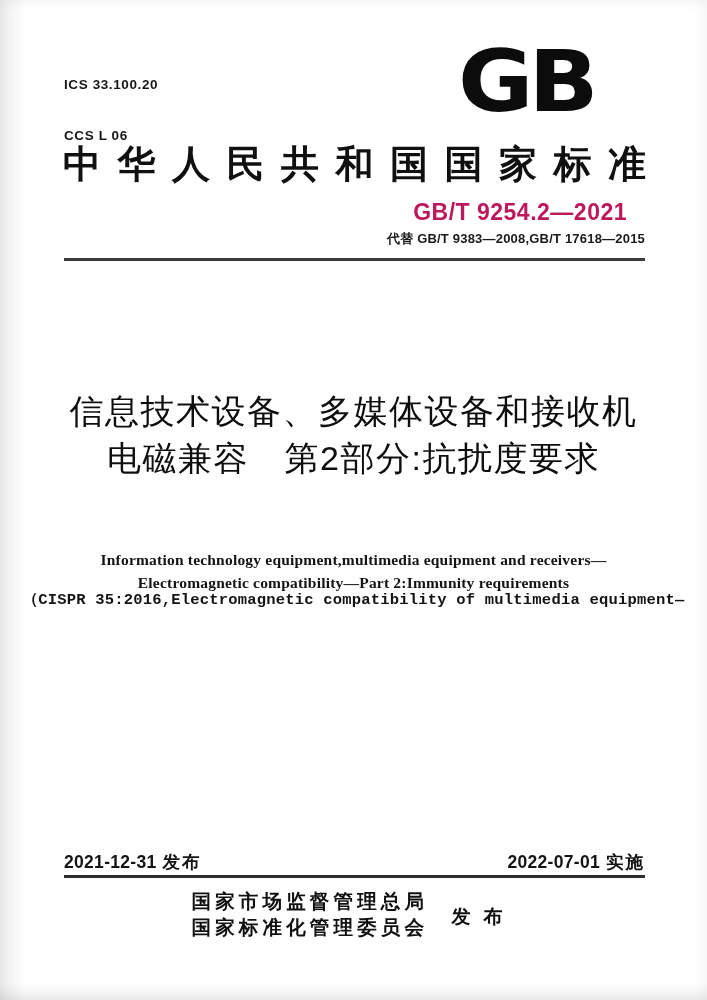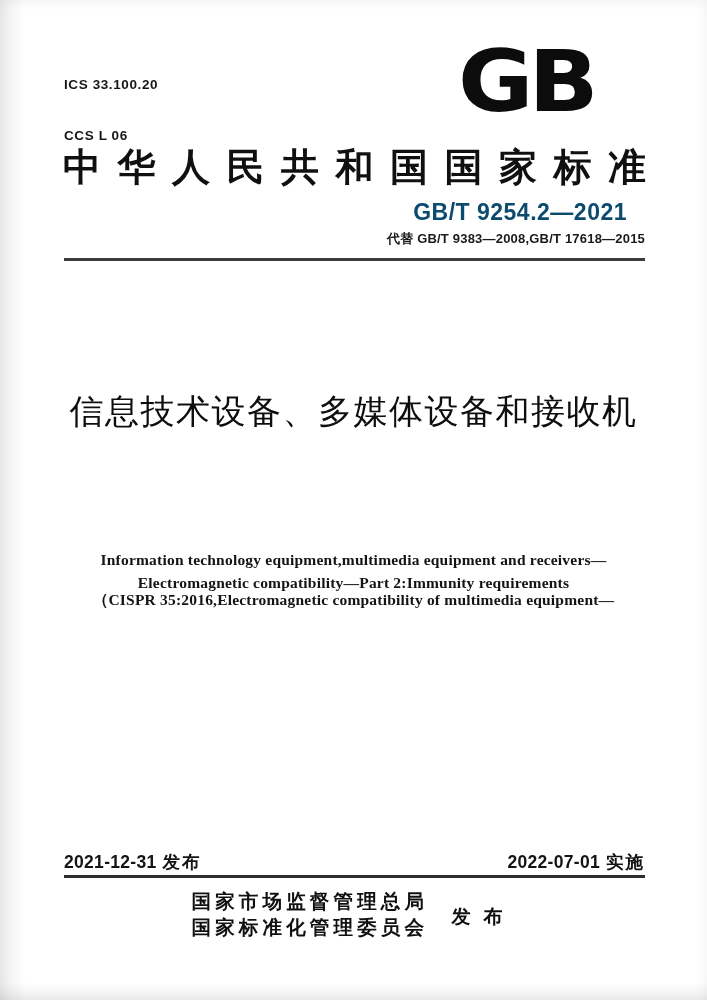--- a/index.html
+++ b/index.html
@@ -37,31 +37,31 @@
     position:absolute;left:458px;top:44px;width:190px;height:86px;
     font-family:"DejaVu Sans",sans-serif;
     font-weight:900;font-size:92px;line-height:84px;
     letter-spacing:-5px;color:#0c0c0c;
     transform:scaleY(.92);transform-origin:top left;
     user-select:none;
   }
 
   .heading{
     position:absolute;left:63px;top:143px;width:583px;
-    font-family:Liberation Sans, sans-serif;
+    font-family:Liberation Mono, monospace;
     font-weight:bold;font-size:38px;line-height:48px;
     color:#101010;
     text-align:justify;text-align-last:justify;
   }
 
   .std-no{
     position:absolute;right:62px;top:199px;width:400px;
     text-align:right;padding-right:18px;box-sizing:border-box;
     font-family:"Liberation Sans",sans-serif;
-    font-weight:bold;font-size:23px;letter-spacing:.5px;color:#0c4a6e;
+    font-weight:bold;font-size:23px;letter-spacing:.5px;color:#be185d;
   }
   .replaces{
     position:absolute;right:62px;top:230px;width:450px;
     text-align:right;
     font-family:"Liberation Sans",sans-serif;
     font-weight:bold;font-size:13px;letter-spacing:.2px;color:#1a1a1a;
   }
 
   .rule{position:absolute;left:64px;width:581px;height:3px;background:#3c3c3c;}
   .rule-top{top:258px;}
@@ -79,21 +79,21 @@
     position:absolute;left:0;top:500px;width:707px;
     text-align:center;
     font-family:"Liberation Serif","DejaVu Serif",serif;
     font-weight:bold;font-size:15.5px;line-height:23px;
     color:#141414;letter-spacing:.2px;margin-top:48px;
   }
 
   .adoption{
     position:absolute;left:0;top:587px;width:707px;
     text-align:center;
-    font-family:Liberation Serif, serif;
+    font-family:Liberation Mono, monospace;
     font-weight:bold;font-size:15.5px;line-height:26px;
     color:#141414;letter-spacing:.2px;
   }
 
   .dates-row{
     position:absolute;left:64px;top:850px;width:581px;
     display:flex;justify-content:space-between;align-items:baseline;
     font-family:"Liberation Sans",sans-serif;
     font-weight:bold;font-size:17.5px;color:#141414;
   }
@@ -130,20 +130,21 @@
 
   <div class="heading">中华人民共和国国家标准</div>
 
   <div class="std-no">GB/T 9254.2—2021</div>
   <div class="replaces">代替 GB/T 9383—2008,GB/T 17618—2015</div>
 
   <div class="rule rule-top"></div>
 
   <div class="cn-title">
     <div>信息技术设备、多媒体设备和接收机</div>
+    <div>电磁兼容　第2部分:抗扰度要求</div>
   </div>
 
   <div class="en-title">
     <div>Information technology equipment,multimedia equipment and receivers—</div>
     <div>Electromagnetic compatibility—Part 2:Immunity requirements</div>
   </div>
 
   <div class="adoption">
     <div>（CISPR 35:2016,Electromagnetic compatibility of multimedia equipment—</div>
   </div>

